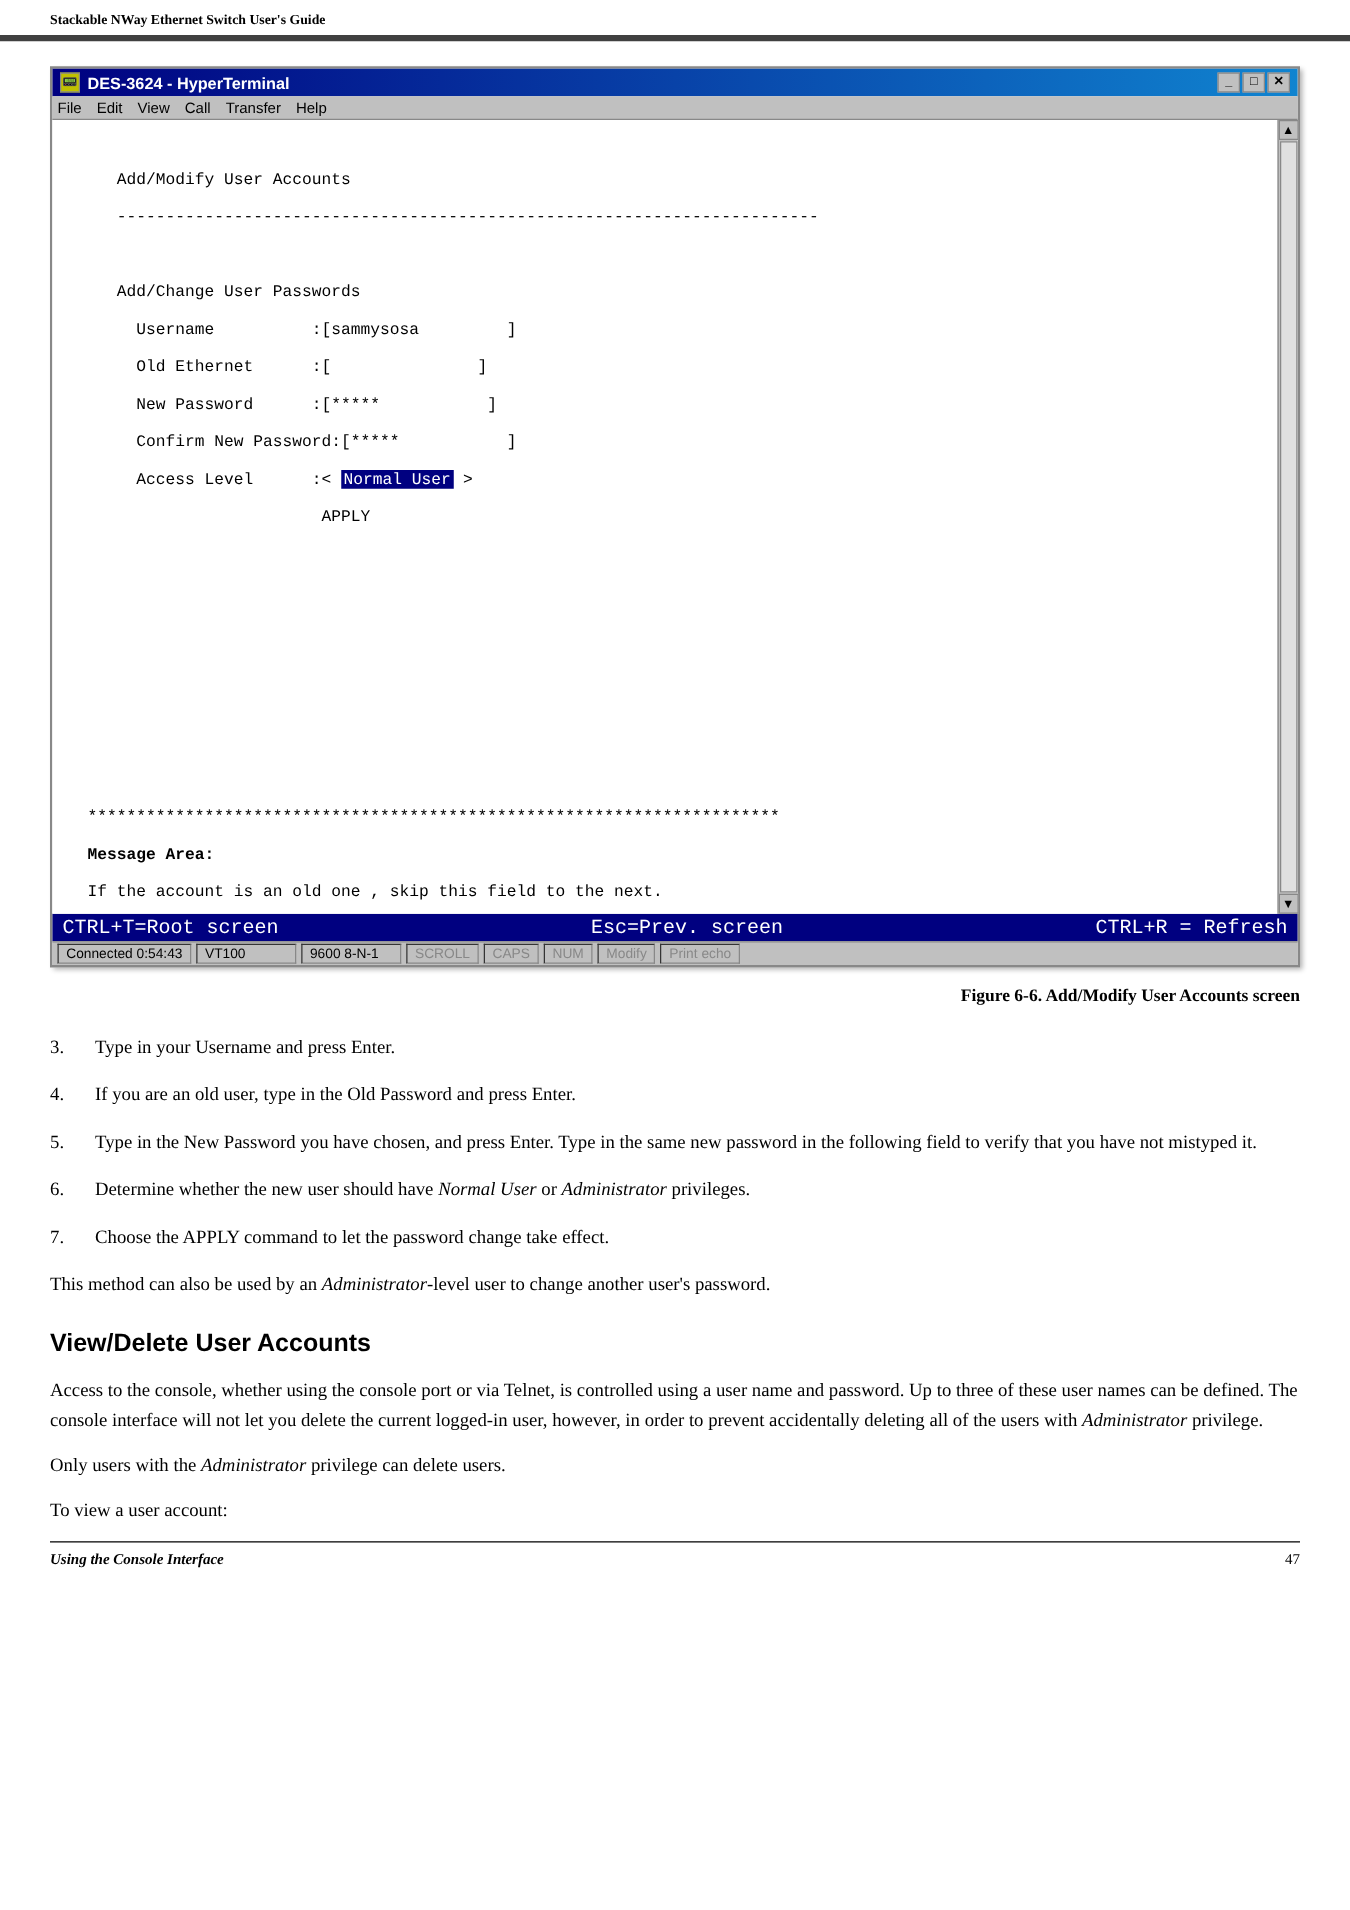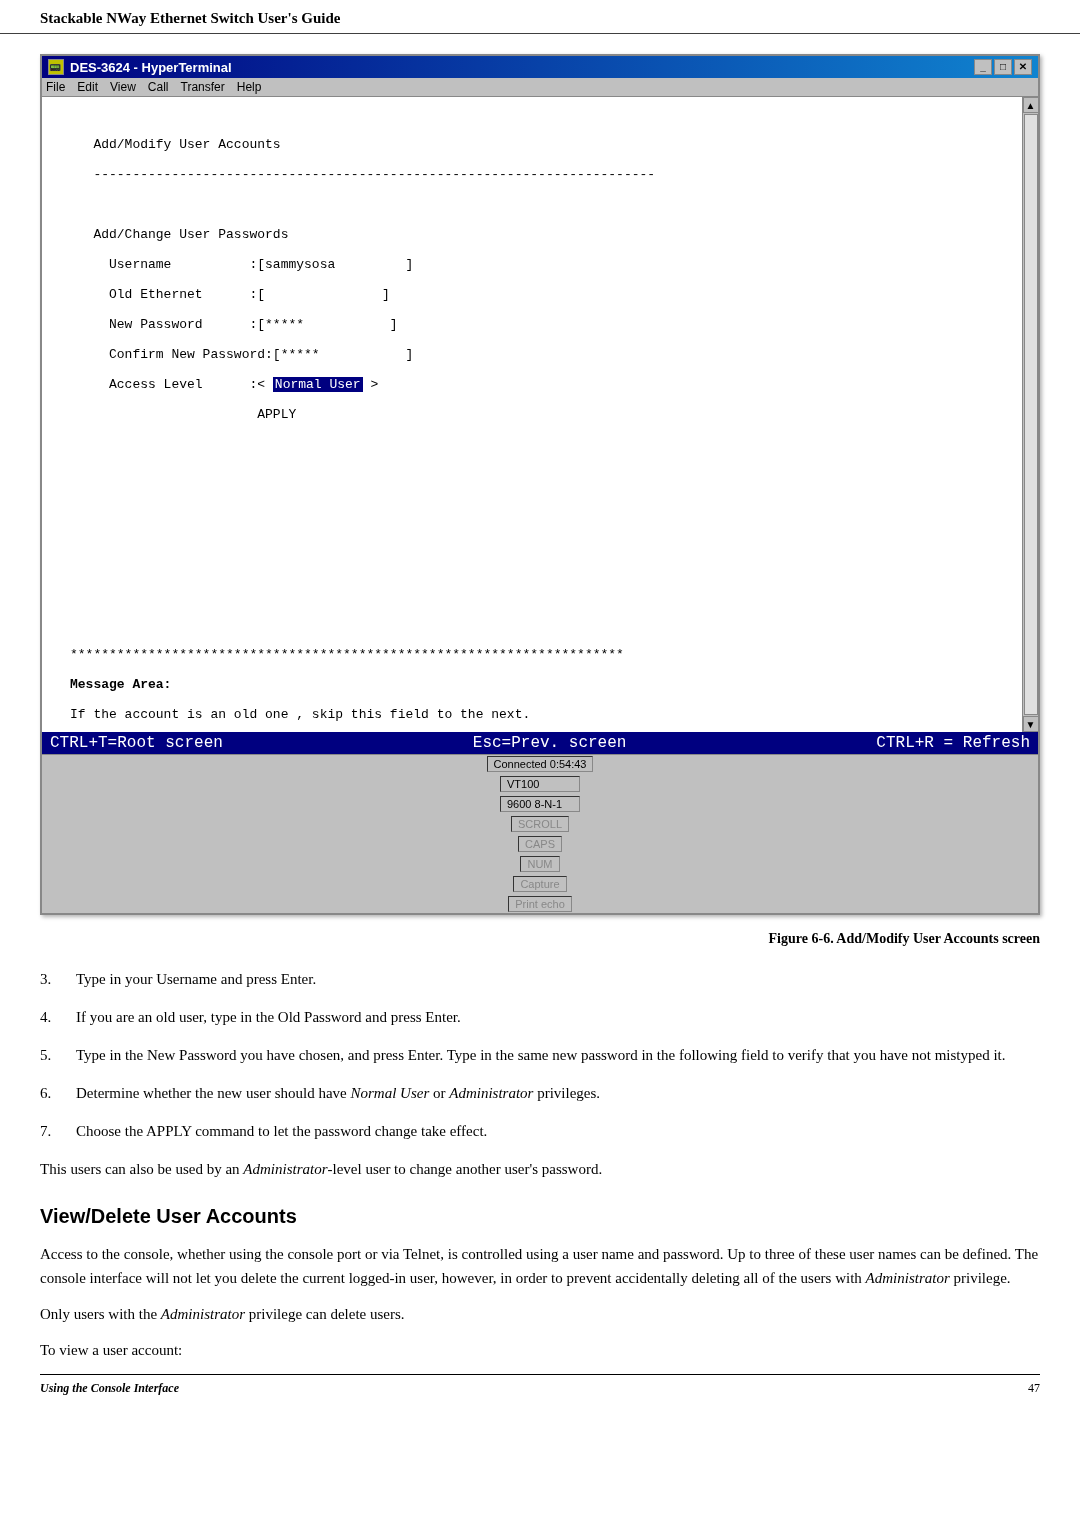--- a/index.html
+++ b/index.html
@@ -8,22 +8,22 @@
       font-size: 15px;
       background: #fff;
       color: #000;
       width: 1080px;
       min-height: 1528px;
     }
 
     
     .page-header {
       padding: 10px 40px 6px 40px;
-      border-bottom: 1px solid #404040;
-      font-size: 15px;
+      border-bottom: 5px solid #404040;
+      font-size: 11px;
       font-weight: bold;
     }
 
     
     .page-content {
       padding: 20px 40px 20px 40px;
     }
 
     
     .hyper-window {
@@ -141,21 +141,20 @@
 
     .hyper-statusbar {
       background: #c0c0c0;
       border-top: 1px solid #888;
       font-family: Arial, sans-serif;
       font-size: 11px;
       display: flex;
       align-items: center;
       padding: 1px 4px;
       gap: 4px;
-      flex-direction: column;
     }
 
     .status-cell {
       border: 1px inset #888;
       padding: 1px 6px;
       min-width: 80px;
       background: #c0c0c0;
     }
 
     .status-cell-inactive {
@@ -307,21 +306,21 @@
       <div class="status-cell-inactive">
         <span>SCROLL</span>
       </div>
       <div class="status-cell-inactive">
         <span>CAPS</span>
       </div>
       <div class="status-cell-inactive">
         <span>NUM</span>
       </div>
       <div class="status-cell-inactive">
-        <span>Capture</span>
+        <span>Modify</span>
       </div>
       <div class="status-cell-inactive">
         <span>Print echo</span>
       </div>
     </div>
 
   </div>
 
   <div class="figure-caption">
     <span>Figure 6-6.  Add/Modify User Accounts screen</span>
@@ -352,21 +351,21 @@
     </div>
 
     <div class="list-item">
       <span class="list-num">7.</span>
       <span>Choose the APPLY command to let the password change take effect.</span>
     </div>
 
   </div>
 
   <p class="body-text">
-    <span>This users can also be used by an </span><span class="italic">Administrator</span><span>-level user to change another user's password.</span>
+    <span>This method can also be used by an </span><span class="italic">Administrator</span><span>-level user to change another user's password.</span>
   </p>
 
   <div class="section-heading">
     <span>View/Delete User Accounts</span>
   </div>
 
   <p class="body-text">
     <span>Access to the console, whether using the console port or via Telnet, is controlled using a user name and password. Up to three of these user names can be defined. The console interface will not let you delete the current logged-in user, however, in order to prevent accidentally deleting all of the users with </span><span class="italic">Administrator</span><span> privilege.</span>
   </p>
 

